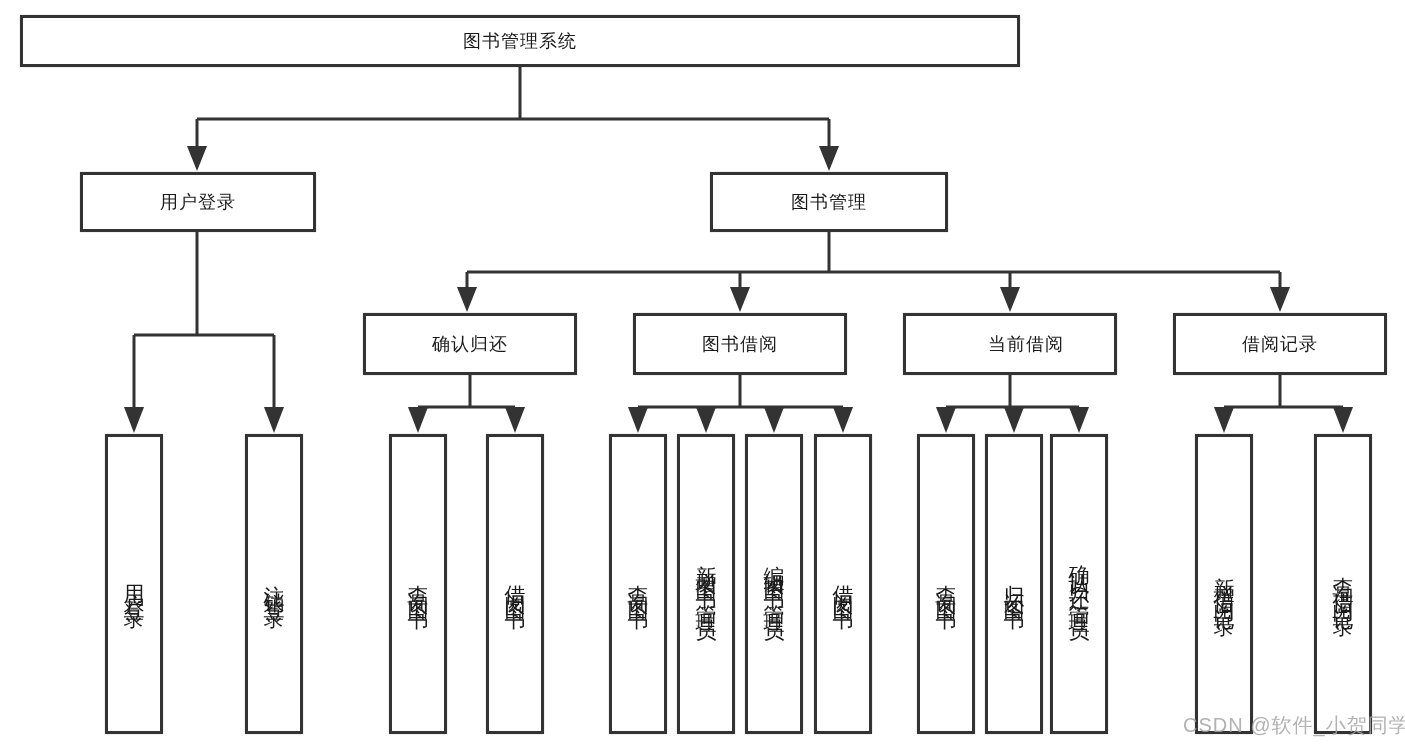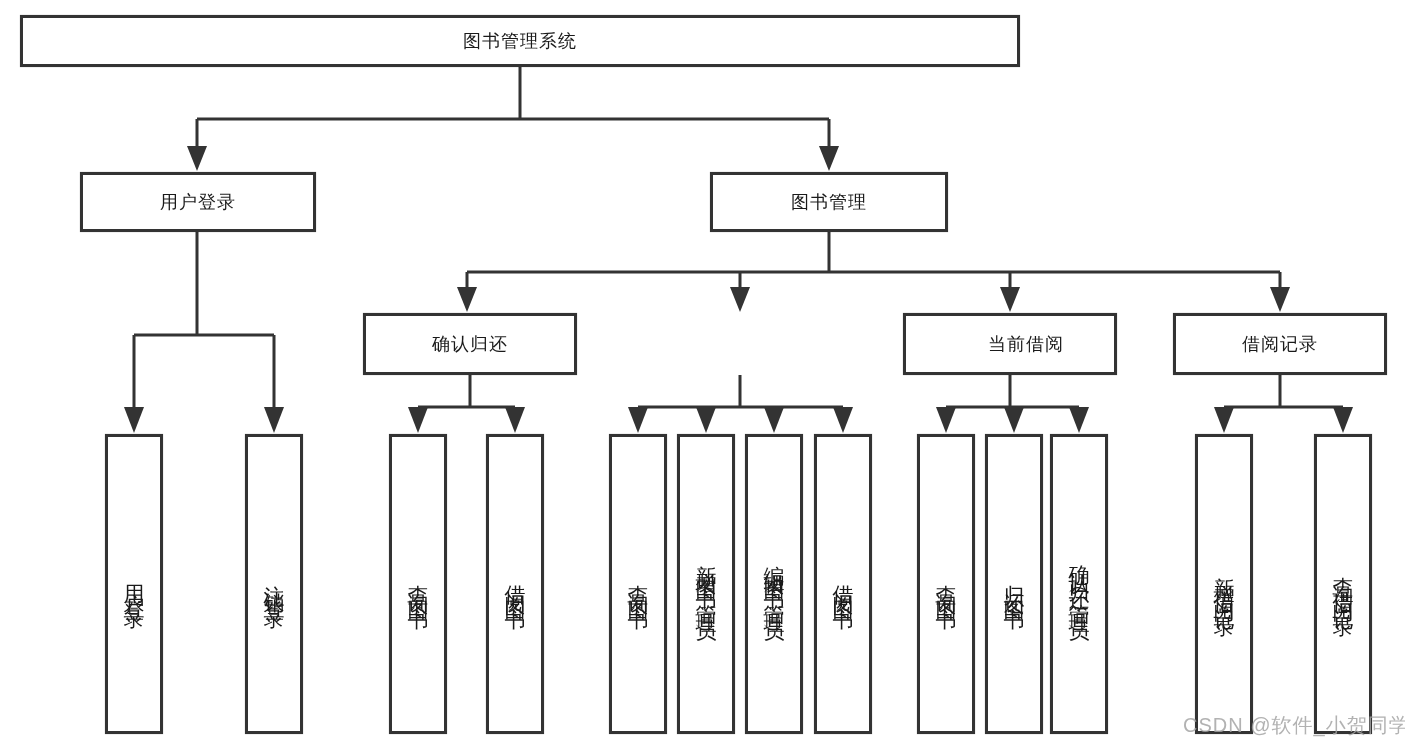--- a/index.html
+++ b/index.html
@@ -109,20 +109,23 @@
   <div class="node hbox lvl2" style="left:80px; width:236px;">
     <span>用户登录</span>
   </div>
   <div class="node hbox lvl2" style="left:710px; width:238px;font-family:Liberation Serif, serif;">
     <span>图书管理</span>
   </div>
 
   <div class="node hbox lvl3" style="left:363px;">
     <span>确认归还</span>
   </div>
+  <div class="node hbox lvl3" style="left:633px;">
+    <span>图书借阅</span>
+  </div>
   <div class="node hbox lvl3" style="left:903px;padding-left:32px;">
     <span>当前借阅</span>
   </div>
   <div class="node hbox lvl3" style="left:1173px;">
     <span>借阅记录</span>
   </div>
 
   <div class="node vbox" style="left:105px;">
     <span class="vtext">用户登录</span>
   </div>

